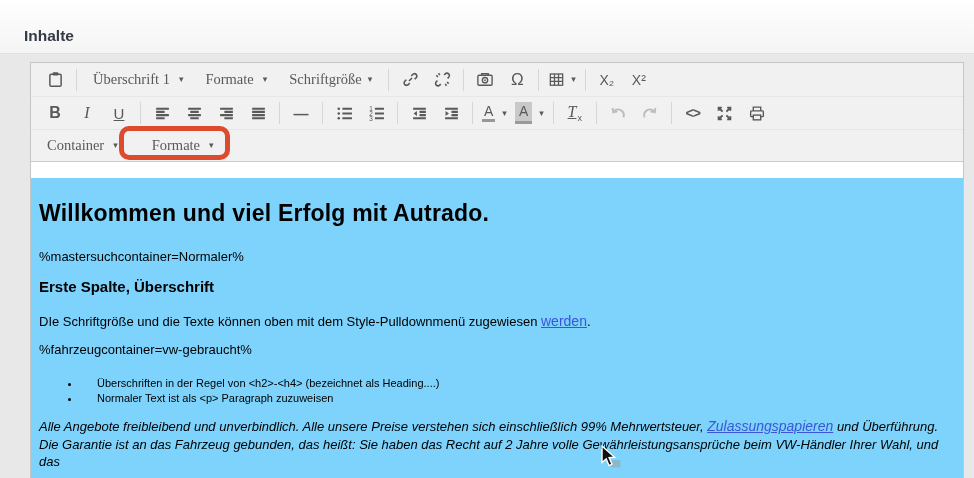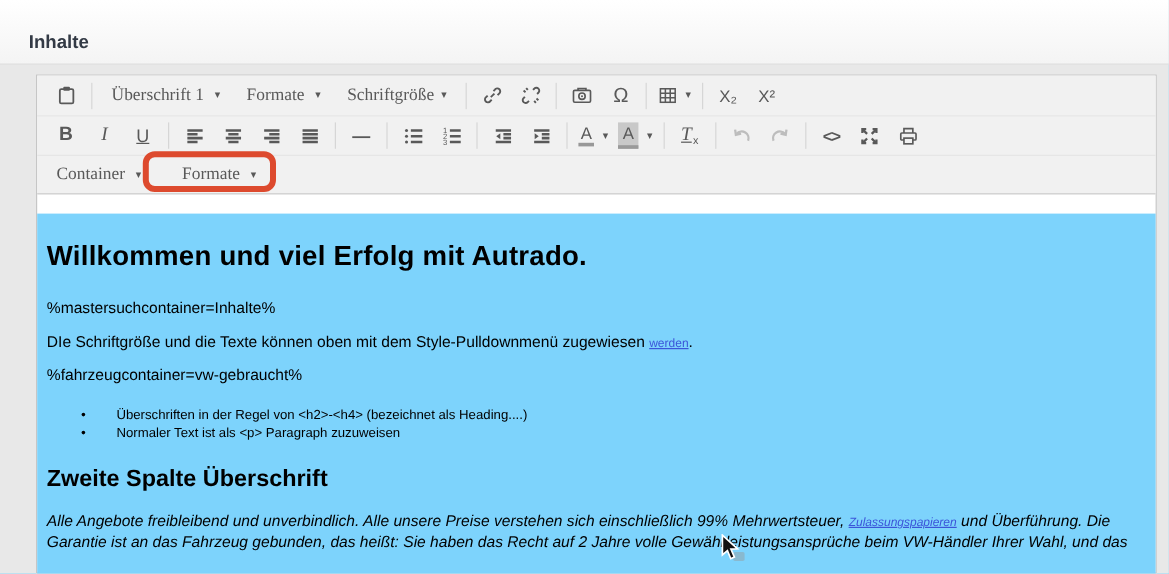--- a/index.html
+++ b/index.html
@@ -103,21 +103,21 @@
   }
   .content h1 { font-size: 23px; margin: 21px 0 22px; letter-spacing: 0.2px; }
   .content p  { font-size: 13px; margin: 13px 0; }
   .content h3 { font-size: 15px; margin: 14px 0 18px; }
   .content ul { font-size: 11px; margin: 20px 0 13px; padding-left: 42px; }
   .content li { margin: 3px 0; padding-left: 16px; }
   .content h2 { font-size: 19.5px; margin: 21px 0 14px; }
   .p-italic { font-style: italic; line-height: 1.35; margin: 14px 0 0; }
   .small-link {
     color: var(--link-blue, #3b55d9);
-    text-decoration: underline; font-size: 10px; cursor: pointer;
+    text-decoration: underline; font-size: 14px; cursor: pointer;
   }
 
   
   .cursor { position: absolute; left: 600px; top: 445px; z-index: 50; pointer-events: none; }
 </style>
 </head>
 <body>
 
 <div class="topbar">
   <div class="page-title">Inhalte</div>
@@ -359,28 +359,28 @@
         <span>Formate</span>
         <span class="caret">▾</span>
       </button>
     </div>
 
     <div class="highlight-box"></div>
   </div>
 
   <div class="content">
     <h1>Willkommen und viel Erfolg mit Autrado.</h1>
-    <p>%mastersuchcontainer=Inhalte%</p>
+    <p>%mastersuchcontainer=Normaler%</p>
+    <h3>Erste Spalte, Überschrift</h3>
     <p><span>DIe Schriftgröße und die Texte können oben mit dem Style-Pulldownmenü zugewiesen </span><a class="small-link">werden</a><span>.</span></p>
     <p>%fahrzeugcontainer=vw-gebraucht%</p>
     <ul>
       <li>Überschriften in der Regel von &lt;h2&gt;-&lt;h4&gt; (bezeichnet als Heading....)</li>
       <li>Normaler Text ist als &lt;p&gt; Paragraph zuzuweisen</li>
     </ul>
-    <h2>Zweite Spalte Überschrift</h2>
     <p class="p-italic"><span>Alle Angebote freibleibend und unverbindlich. Alle unsere Preise verstehen sich einschließlich 99% Mehrwertsteuer, </span><a class="small-link">Zulassungspapieren</a><span> und Überführung. Die Garantie ist an das Fahrzeug gebunden, das heißt: Sie haben das Recht auf 2 Jahre volle Gewährleistungsansprüche beim VW-Händler Ihrer Wahl, und das</span></p>
   </div>
 </div>
 
 <svg class="cursor" width="24" height="26" viewBox="0 0 24 26">
   <rect x="11" y="15" width="9.5" height="7.5" rx="1.5" fill="#9a9a9a" opacity="0.45"></rect>
   <polygon points="2,1 2,17.5 6.2,13.8 9,20.6 12,19.2 9.1,12.6 14.6,12.3" fill="#111" stroke="#fff" stroke-width="1.4"></polygon>
 </svg>
 
 </body></html>

